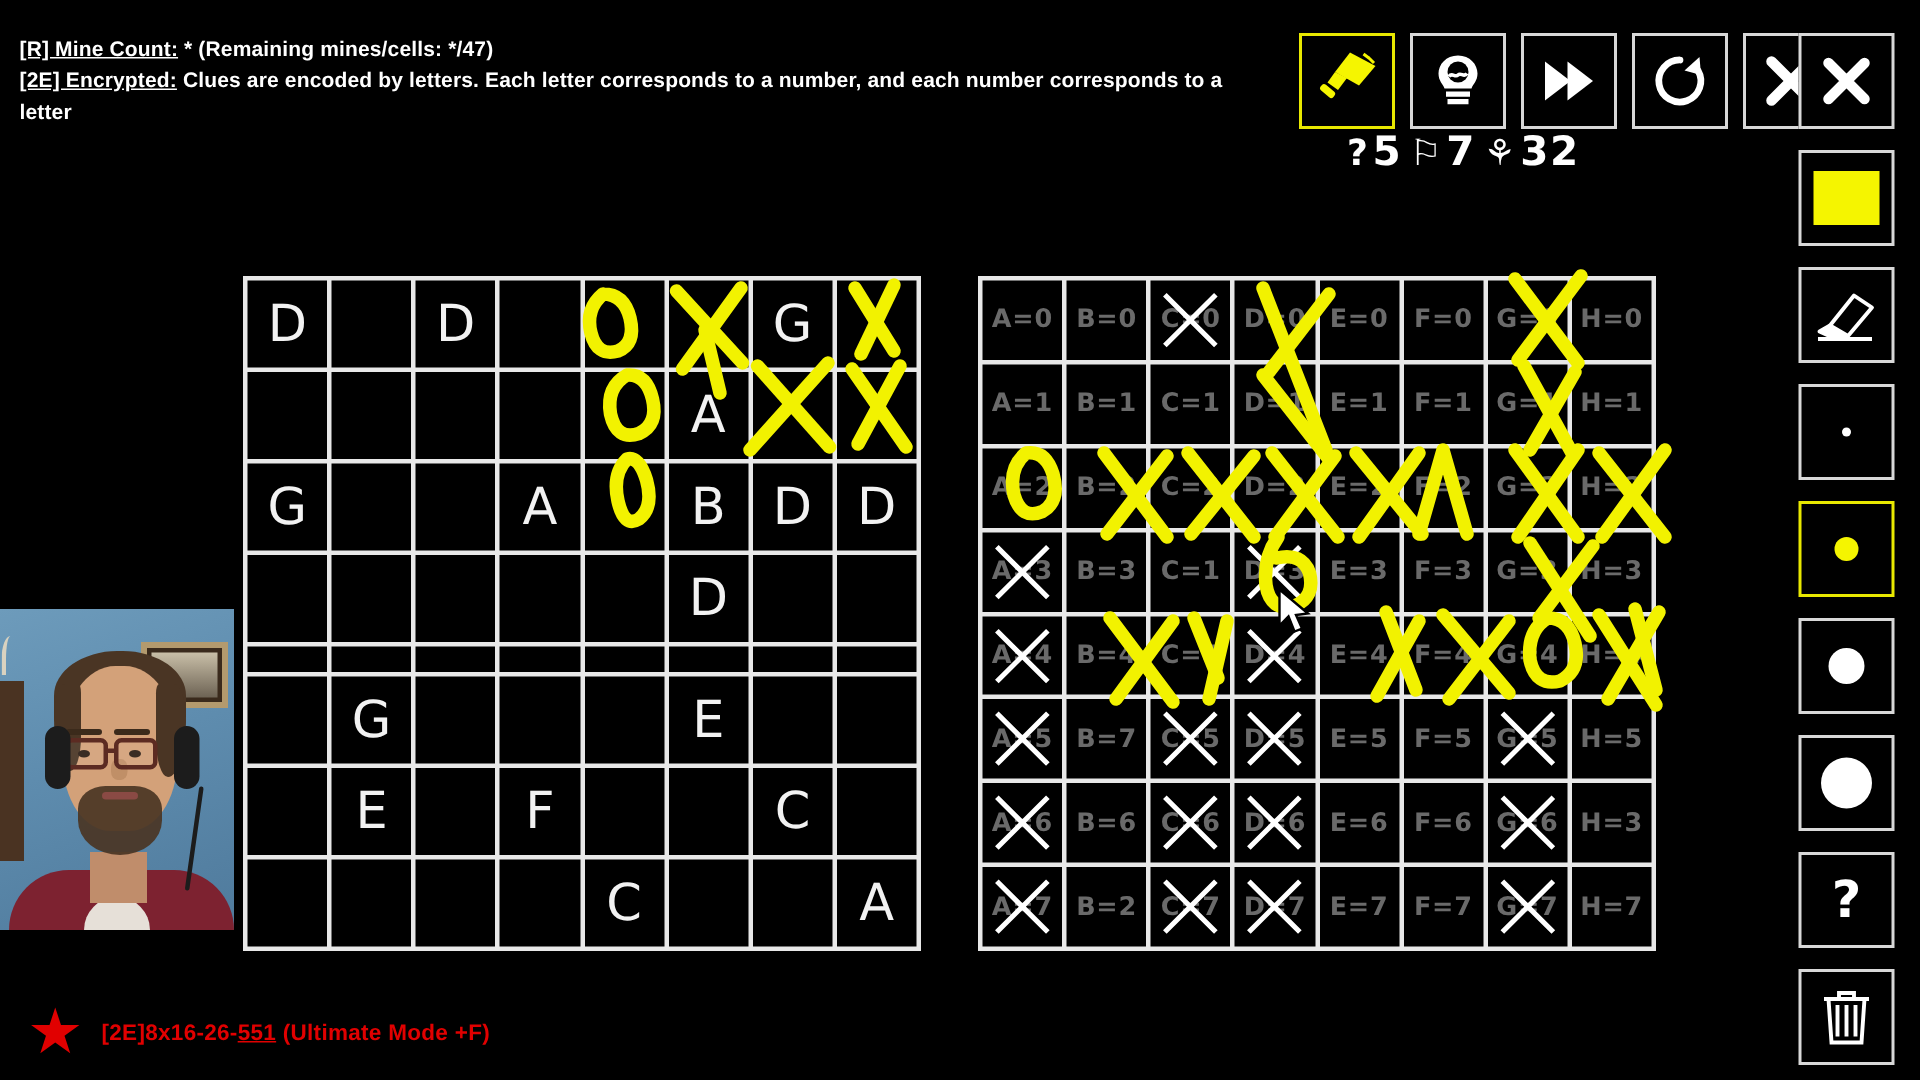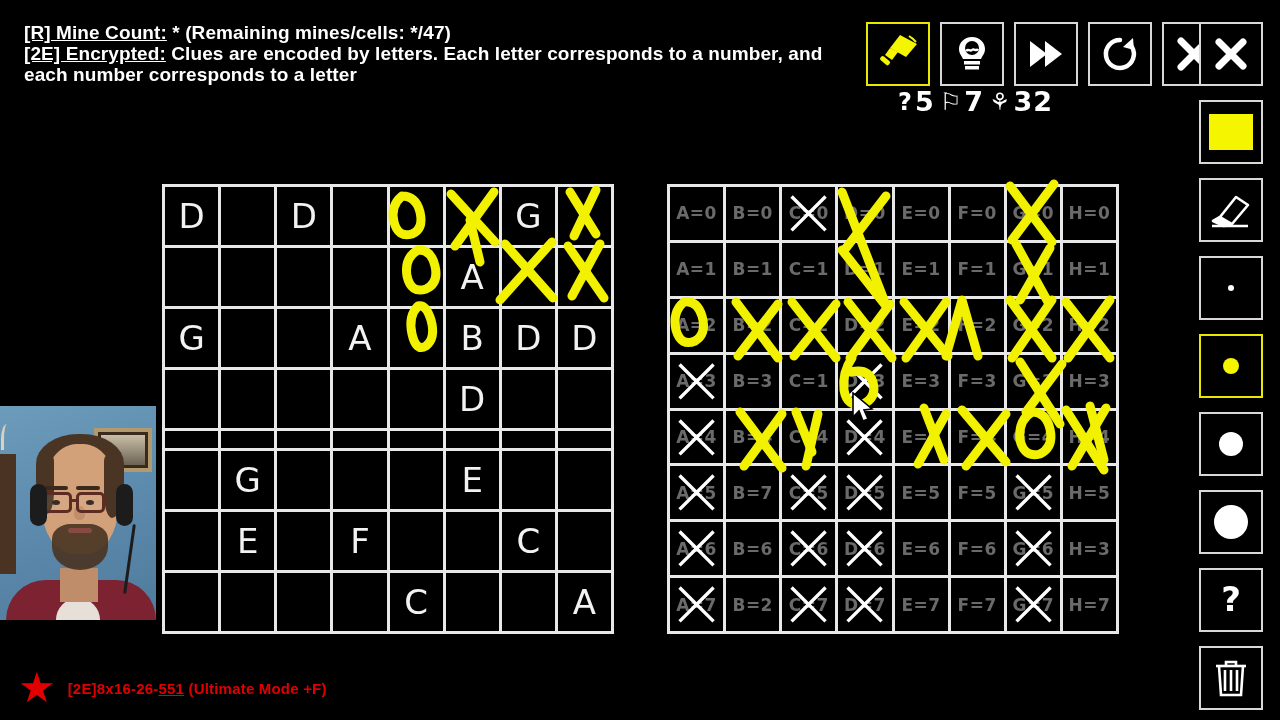--- a/index.html
+++ b/index.html
@@ -4,22 +4,22 @@
 <style>
   * { box-sizing: border-box; margin: 0; padding: 0; }
   html, body {
     width: 1280px; height: 720px;
     background: #000; overflow: hidden;
     font-family: "Liberation Sans", sans-serif;
   }
   #root { position: relative; width: 1280px; height: 720px; background: #000; }
 
   
-  .hdr { position: absolute; left: 24px; top: 22px; width: 840px; color: #fff;
-         font-weight: bold; font-size: 19px; line-height: 21px; letter-spacing: .1px; }
+  .hdr { position: absolute; left: 13px; top: 22px; width: 840px; color: #fff;
+         font-weight: bold; font-size: 14px; line-height: 21px; letter-spacing: .1px; }
   .hdr .line { white-space: normal; }
   .hdr u { text-decoration: underline; }
 
   
   .tools { position: absolute; left: 866px; top: 22px; display: flex; gap: 10px; }
   .tbtn { width: 64px; height: 64px; border: 2px solid #d8d8d8; background: #000;
           display: flex; align-items: center; justify-content: center; }
   .tbtn.sel { border-color: #e8e800; }
   .tbtn svg { display: block; }
 
@@ -34,21 +34,21 @@
   .sbtn { width: 64px; height: 64px; border: 2px solid #d8d8d8; background: #000;
           display: flex; align-items: center; justify-content: center; }
   .sbtn.sel { border-color: #e8e800; }
   .swatch { width: 44px; height: 36px; background: #f5f500; }
   .dot { border-radius: 50%; background: #fff; }
 
   
   .grid { position: absolute; border: 3px solid #e8e8e8; display: grid;
           grid-template-columns: repeat(8, 1fr); background: #e8e8e8; gap: 3px; }
   #left-grid  { left: 162px; top: 184px; width: 452px; height: 450px; }
-  #right-grid { left: 667px; top: 184px; width: 452px; height: 450px; }
+  #right-grid { left: 652px; top: 184px; width: 452px; height: 450px; }
   .cell { background: #000; position: relative; display: flex;
           align-items: center; justify-content: center; overflow: visible; }
   .cell .clue { color: #f2f2f2; font-size: 34px; font-weight: 400;
                 font-family: "DejaVu Sans", sans-serif; }
   .cell .map { color: #6a6a6a; font-size: 17px; font-weight: bold;
                font-family: "DejaVu Sans", sans-serif; letter-spacing: .5px; }
 
   
   .xmark { position: absolute; inset: 0; pointer-events: none; }
   .xmark svg { width: 100%; height: 100%; }

